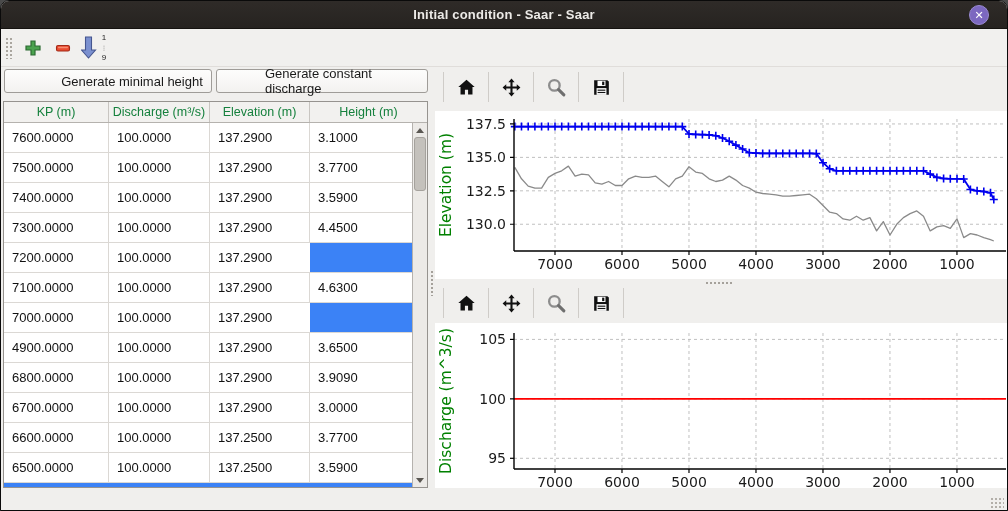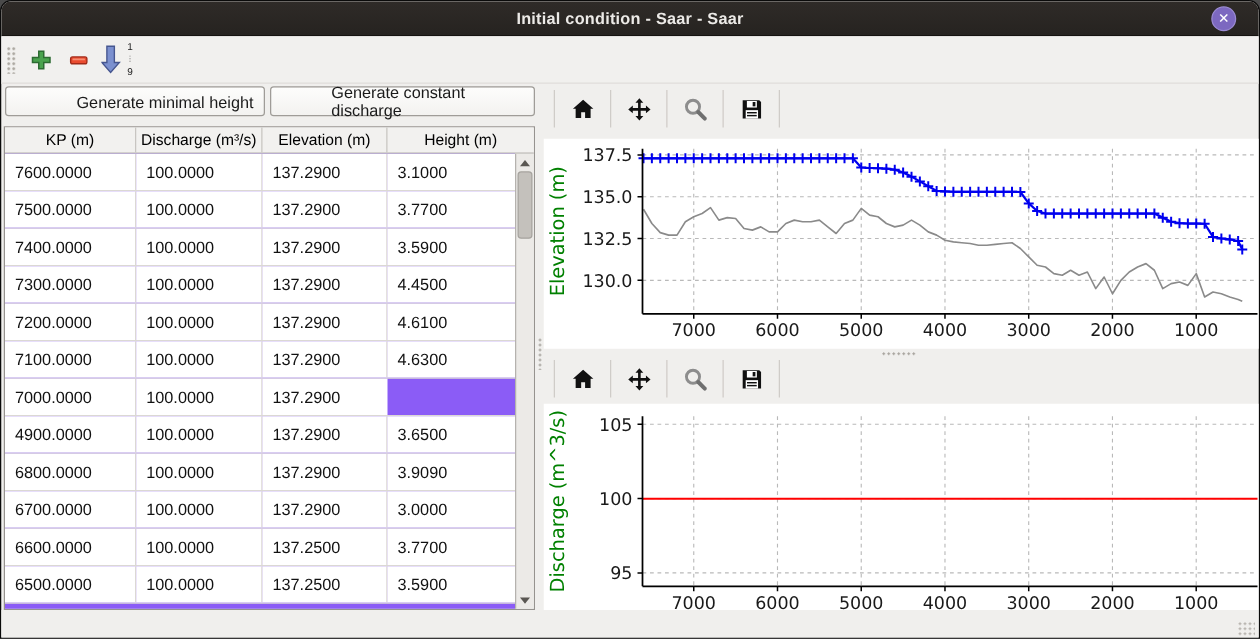--- a/index.html
+++ b/index.html
@@ -28,24 +28,24 @@
   
   .btn{position:absolute;top:68px;height:24px;background:linear-gradient(#fdfdfc,#f3f2f0);
        border:1px solid #9f9c98;border-radius:3px;font-size:13px;color:#1a1a1a;
        display:flex;align-items:center;justify-content:center;cursor:pointer;padding-left:48px;}
   #btn-min-height{left:3px;width:208px;}
   #btn-const-discharge{left:215px;width:212px;}
   .table{position:absolute;left:2px;top:100px;width:425px;height:387px;border:1px solid #96938f;
          background:#fff;}
   .thead{display:grid;grid-template-columns:105px 101px 100px 1fr;height:21px;background:#f2f1ef;
          border-bottom:1px solid #b5b2ae;}
-  .th{font-size:12.5px;color:#000000;display:flex;align-items:center;justify-content:center;
+  .th{font-size:12.5px;color:#15803d;display:flex;align-items:center;justify-content:center;
       border-right:1px solid #c8c5c1;cursor:pointer;}
   .th:last-child{border-right:none;}
-  .tbody{position:absolute;left:0;top:21px;right:15px;bottom:0;background:#8b5cf6;overflow:hidden;}
+  .tbody{position:absolute;left:0;top:21px;right:15px;bottom:0;background:#3b82f6;overflow:hidden;}
   .tr{display:grid;grid-template-columns:105px 101px 100px 1fr;height:30px;border-bottom:1px solid #dbd8d4;}
   .td{font-size:13px;color:#111;display:flex;align-items:center;padding-left:8px;
       border-right:1px solid #dbd8d4;background:#fff;}
   .td:last-child{border-right:none;}
   
   .vscroll{position:absolute;right:0;top:21px;bottom:0;width:15px;background:#eceae7;
            border-left:1px solid #b5b2ae;}
   .sb-btn{position:absolute;left:0;width:14px;height:14px;display:flex;align-items:center;
           justify-content:center;cursor:pointer;}
   .sb-up{top:0;}  .sb-down{bottom:0;}
@@ -151,21 +151,20 @@
         <div class="tr">
           <div class="td">7300.0000</div>
           <div class="td">100.0000</div>
           <div class="td">137.2900</div>
           <div class="td">4.4500</div>
         </div>
         <div class="tr">
           <div class="td">7200.0000</div>
           <div class="td">100.0000</div>
           <div class="td">137.2900</div>
-          <div class="td">4.6100</div>
         </div>
         <div class="tr">
           <div class="td">7100.0000</div>
           <div class="td">100.0000</div>
           <div class="td">137.2900</div>
           <div class="td">4.6300</div>
         </div>
         <div class="tr">
           <div class="td">7000.0000</div>
           <div class="td">100.0000</div>

